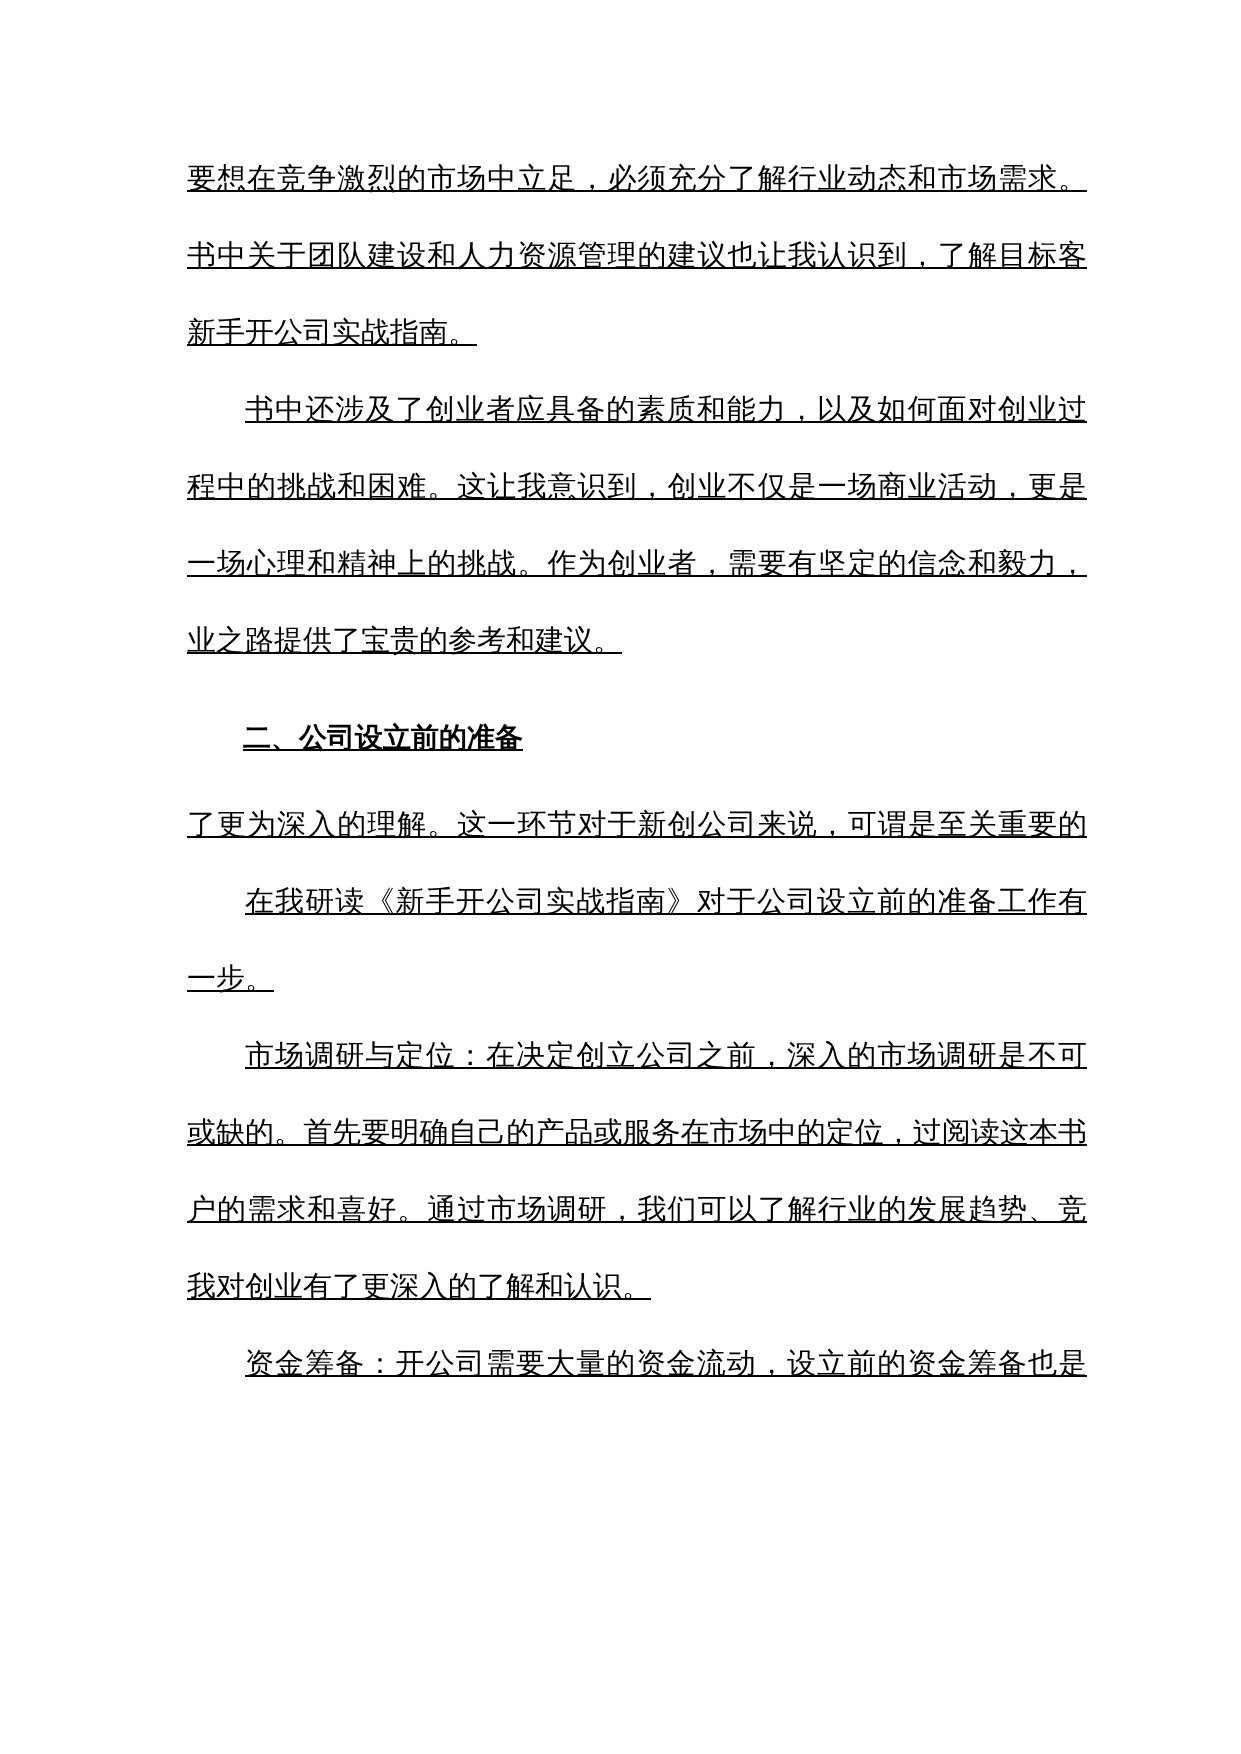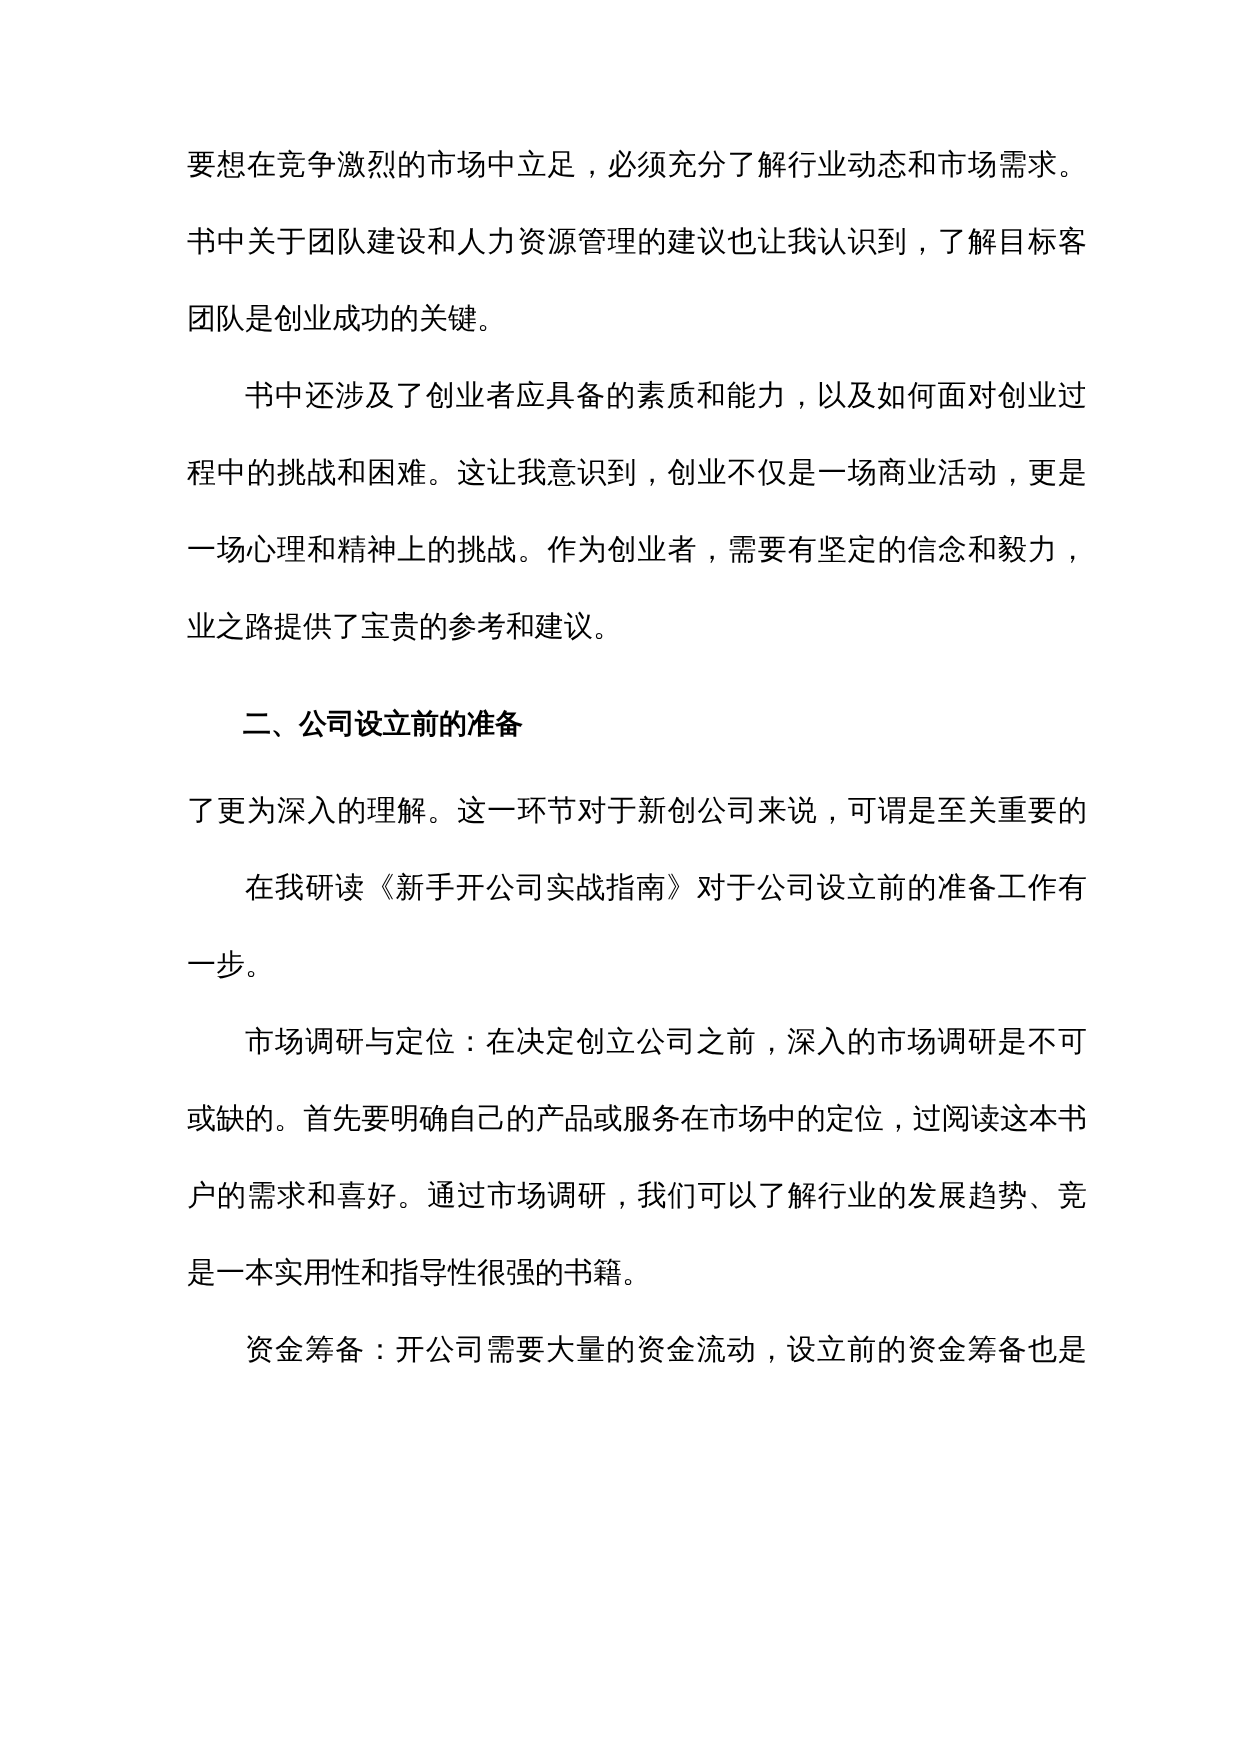--- a/index.html
+++ b/index.html
@@ -12,26 +12,27 @@
     position: relative;
     width: 1241px;
     height: 1754px;
     margin: 0 auto;
     background: #ffffff;
     overflow: hidden;
   }
   .content {
     position: absolute;
     left: 187px;
-    top: 126px;
+    top: 140px;
     width: 900px;
     color: #000000;
     font-family: "Liberation Serif", "DejaVu Serif", serif;
     font-size: 29px;
     line-height: 77px;
+    text-decoration: underline;
   }
   .tline {
     height: 77px;
     overflow: hidden;
     text-align: left;
     white-space: pre-wrap;
   }
   .tline.fill {
     text-align: justify;
     text-align-last: justify;
@@ -52,28 +53,28 @@
     overflow: hidden;
   }
 </style>
 </head>
 <body>
 
 <div class="page">
   <div class="content" id="content">
       <div class="tline fill">要想在竞争激烈的市场中立足，必须充分了解行业动态和市场需求。</div>
       <div class="tline fill">书中关于团队建设和人力资源管理的建议也让我认识到，了解目标客</div>
-      <div class="tline">团队是创业成功的关键。</div>
+      <div class="tline">新手开公司实战指南。</div>
       <div class="tline fill indent">书中还涉及了创业者应具备的素质和能力，以及如何面对创业过</div>
       <div class="tline fill">程中的挑战和困难。这让我意识到，创业不仅是一场商业活动，更是</div>
       <div class="tline fill">一场心理和精神上的挑战。作为创业者，需要有坚定的信念和毅力，</div>
       <div class="tline">业之路提供了宝贵的参考和建议。</div>
       <div class="heading">二、公司设立前的准备</div>
       <div class="tline fill">了更为深入的理解。这一环节对于新创公司来说，可谓是至关重要的</div>
       <div class="tline fill indent">在我研读《新手开公司实战指南》对于公司设立前的准备工作有</div>
       <div class="tline">一步。</div>
       <div class="tline fill indent">市场调研与定位：在决定创立公司之前，深入的市场调研是不可</div>
       <div class="tline fill">或缺的。首先要明确自己的产品或服务在市场中的定位，过阅读这本书</div>
       <div class="tline fill">户的需求和喜好。通过市场调研，我们可以了解行业的发展趋势、竞</div>
-      <div class="tline">是一本实用性和指导性很强的书籍。</div>
+      <div class="tline">我对创业有了更深入的了解和认识。</div>
       <div class="tline fill indent">资金筹备：开公司需要大量的资金流动，设立前的资金筹备也是</div>
     </div>
 </div>
 
 </body></html>

